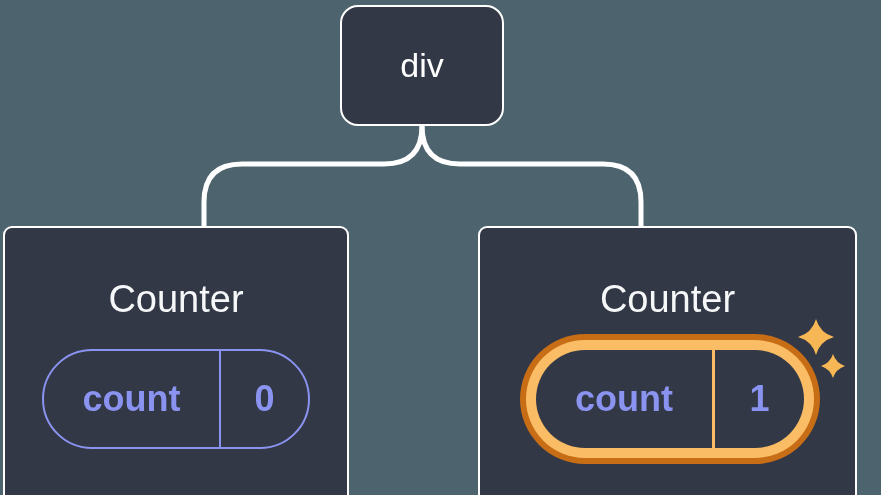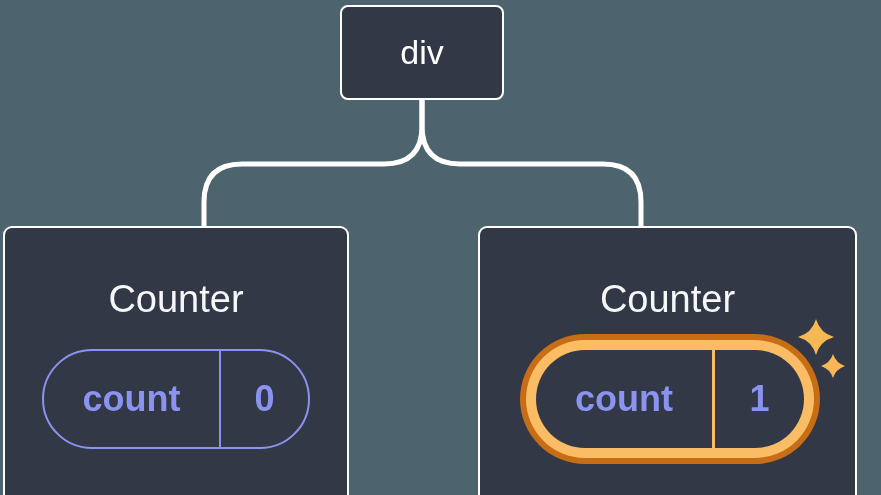--- a/index.html
+++ b/index.html
@@ -32,24 +32,24 @@
   }
   .connector path {
     stroke: var(--connector-line);
     stroke-width: 5;
     fill: none;
     stroke-linecap: round;
   }
   .node-div {
     position: absolute;
     left: 340px; top: 5px;
-    width: 164px; height: 95px;
+    width: 164px; height: 121px;
     background: var(--card-bg);
     border: 2.5px solid var(--card-border);
-    border-radius: 8px;
+    border-radius: 18px;
     display: flex; align-items: center; justify-content: center;
     color: #ffffff;
     font-size: 34px;
     font-weight: 500;
   }
   .card {
     position: absolute;
     top: 226px;
     height: 326px;
     background: var(--card-bg);

